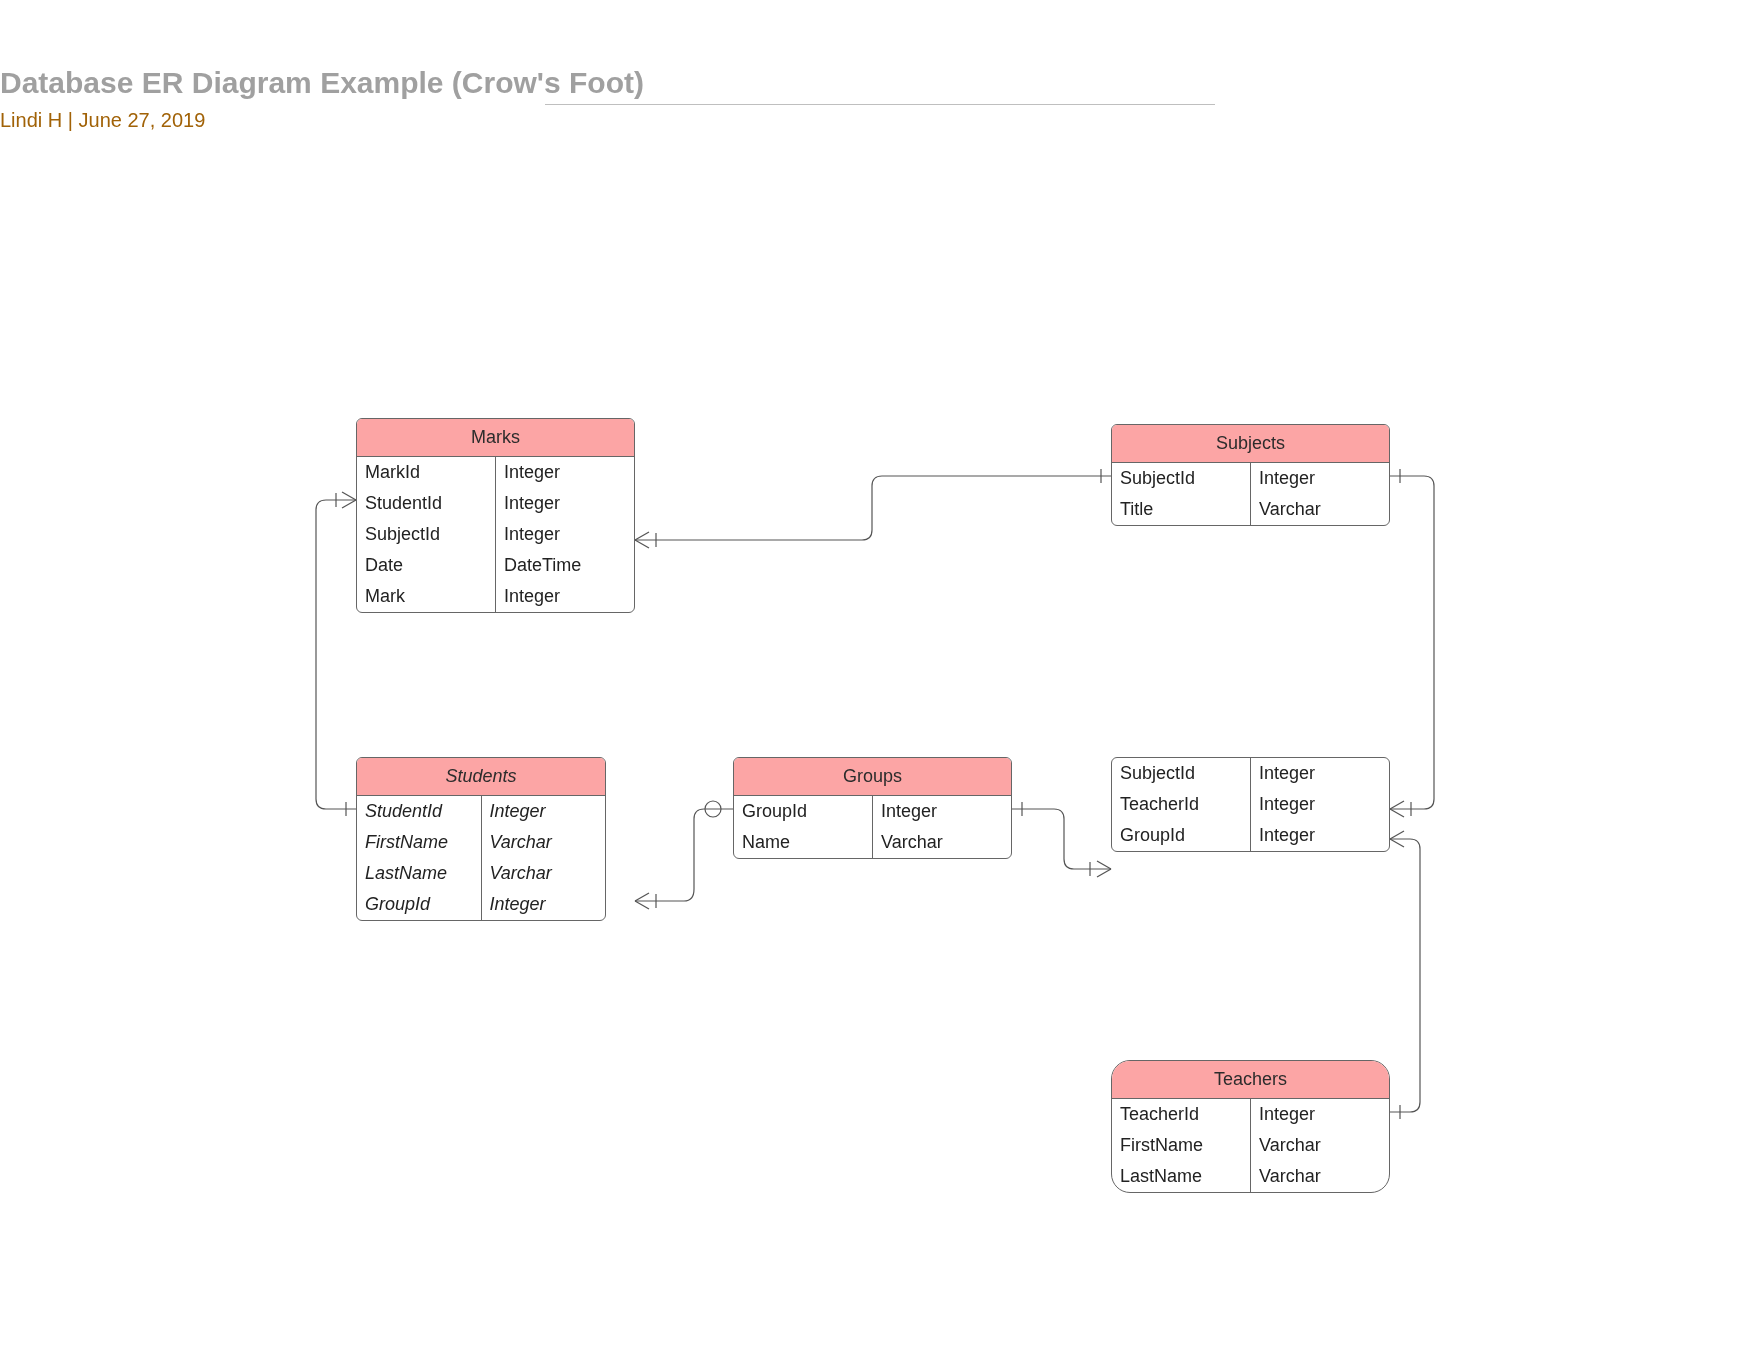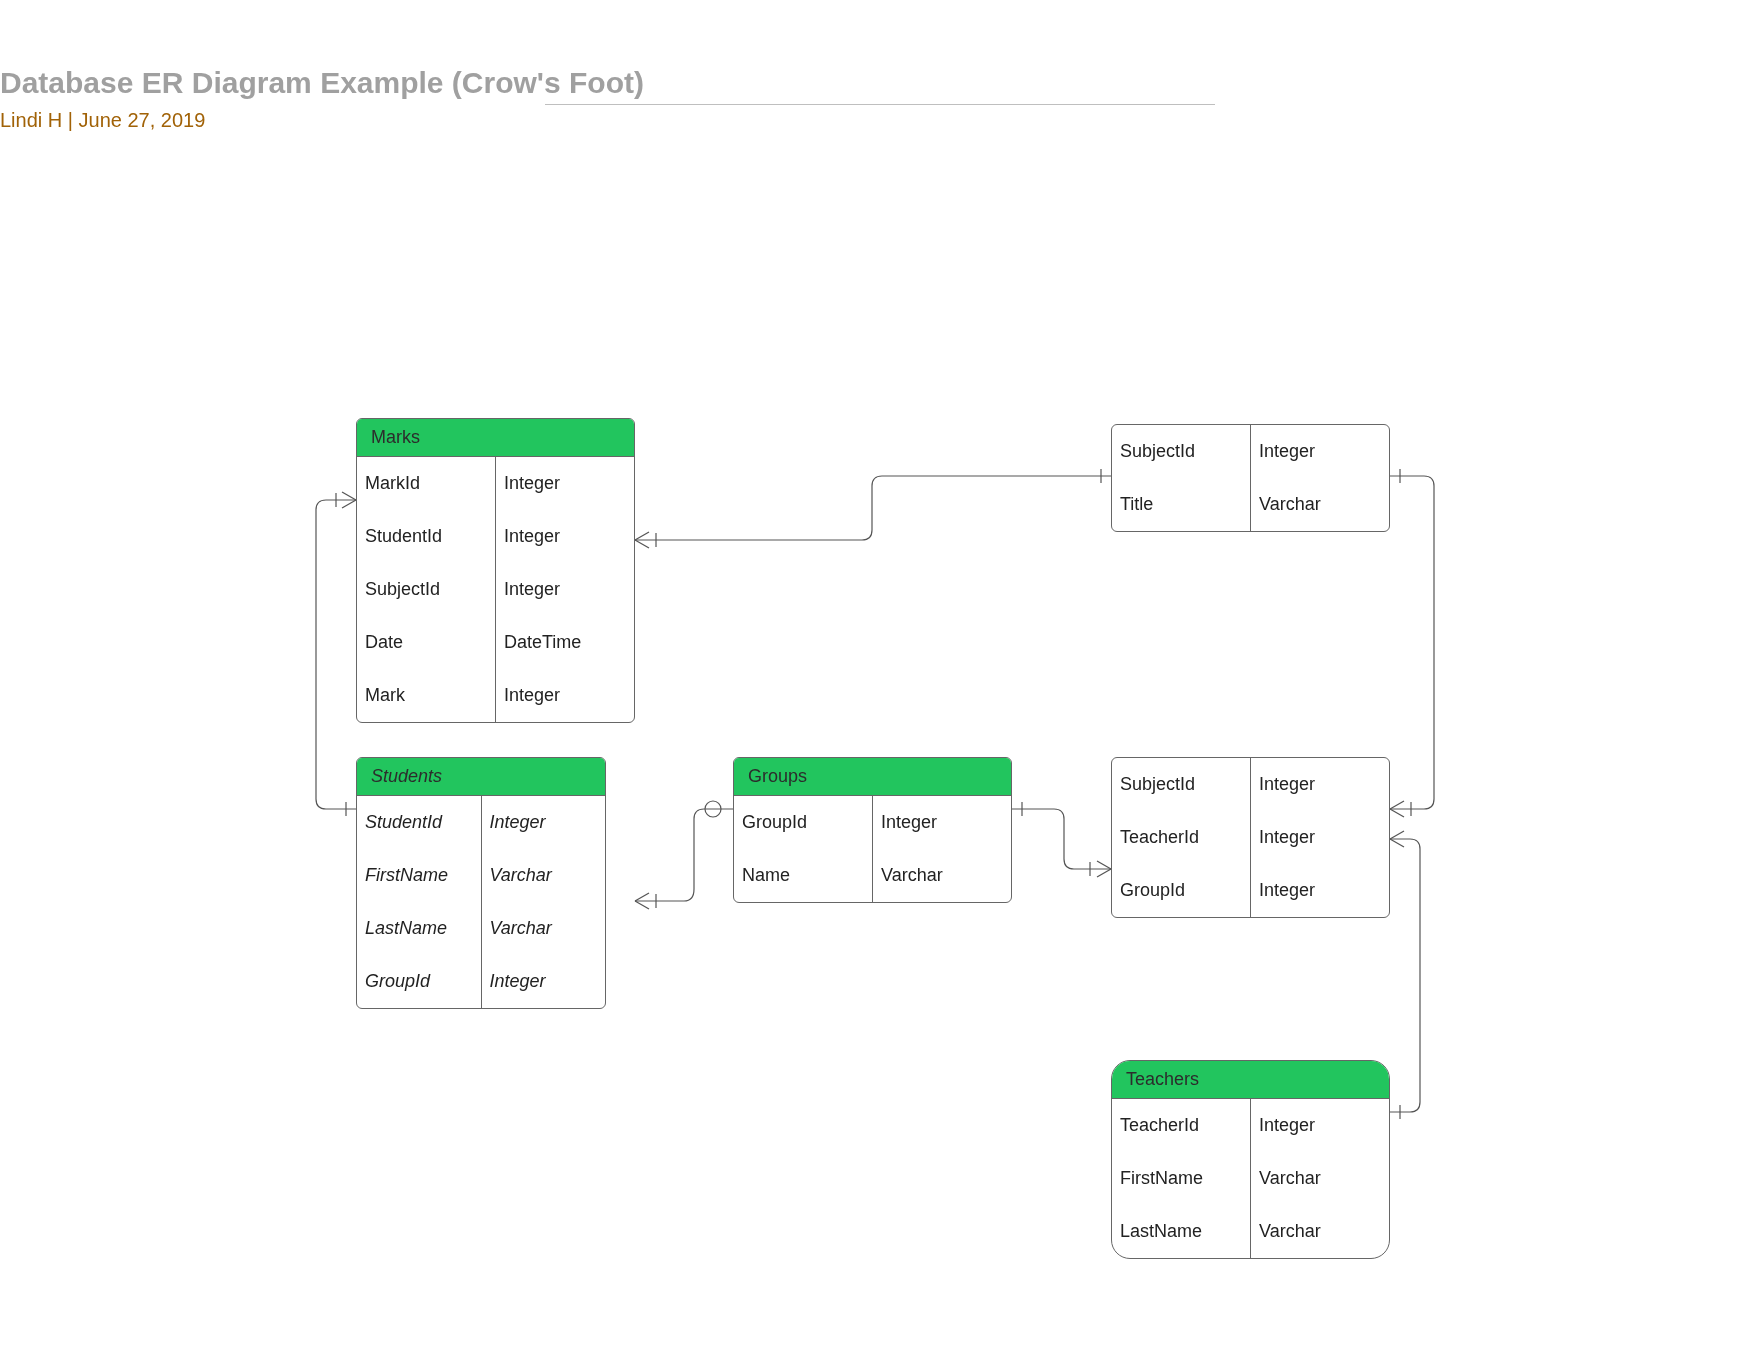--- a/index.html
+++ b/index.html
@@ -39,40 +39,41 @@
   }
   .entity {
     position: absolute;
     border: 1px solid #666;
     border-radius: 6px;
     background: #ffffff;
     box-sizing: border-box;
     overflow: hidden;
   }
   .entity-header {
-    background: #22c55e;
+    background: #fca5a5;
     font-size: 18px;
     font-weight: 500;
     padding: 8px 14px;
     border-bottom: 1px solid #666;
     color: #2c2c2c;
     font-family: "Segoe UI", Arial, sans-serif;
+    text-align: center;
   }
   .entity-body {
     display: flex;
   }
   .col {
     flex: 1;
   }
   .col.left {
     border-right: 1px solid #666;
   }
   .cell {
     font-size: 18px;
-    padding: 16px 8px;
+    padding: 5px 8px;
     color: #222;
     white-space: nowrap;
   }
   svg.connectors {
     position: absolute;
     left: 0;
     top: 0;
     width: 1760px;
     height: 1360px;
     pointer-events: none;
@@ -164,20 +165,21 @@
         <div class="col">
           <div class="cell">Integer</div>
           <div class="cell">Integer</div>
           <div class="cell">Integer</div>
           <div class="cell">DateTime</div>
           <div class="cell">Integer</div>
         </div>
       </div>
     </div>
     <div class="entity" style="left: 1111px; top: 292px; width: 279px;">
+      <div class="entity-header">Subjects</div>
       <div class="entity-body">
         <div class="col left">
           <div class="cell">SubjectId</div>
           <div class="cell">Title</div>
         </div>
         <div class="col">
           <div class="cell">Integer</div>
           <div class="cell">Varchar</div>
         </div>
       </div>

